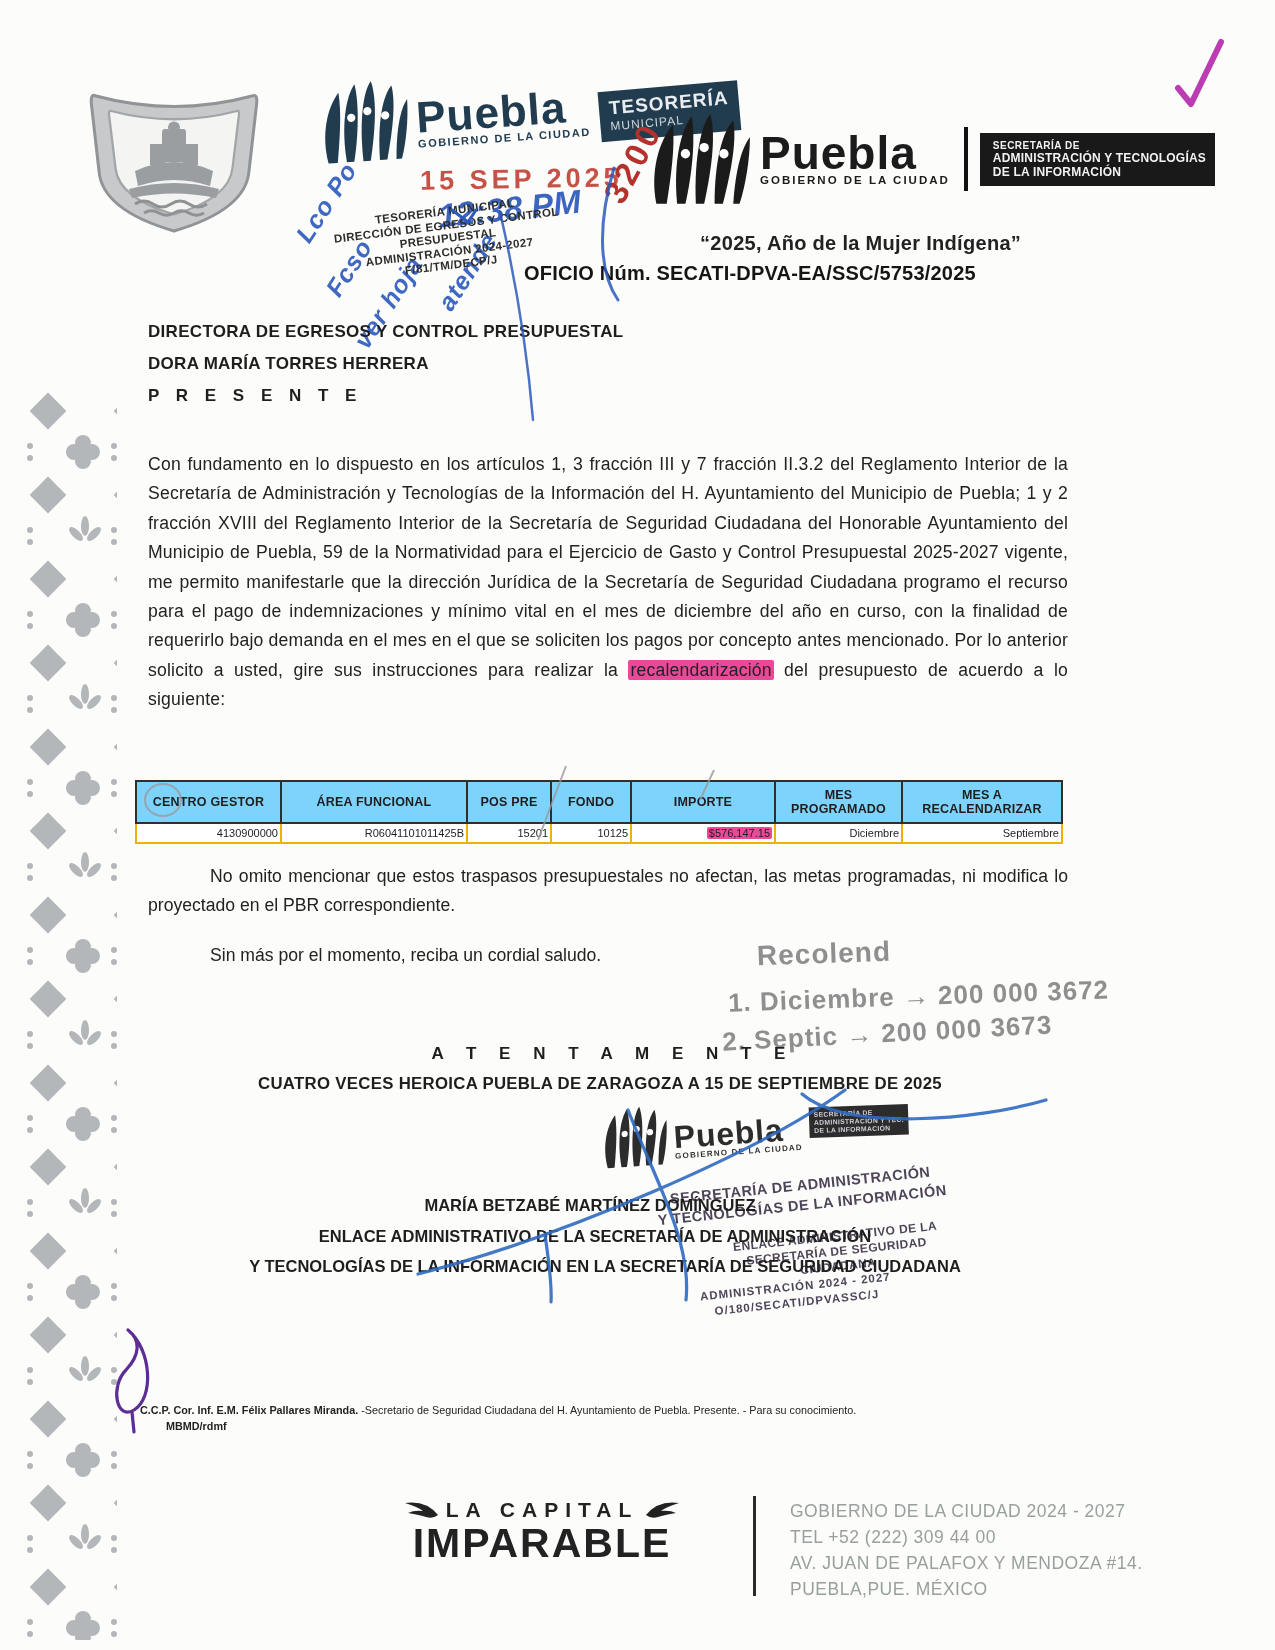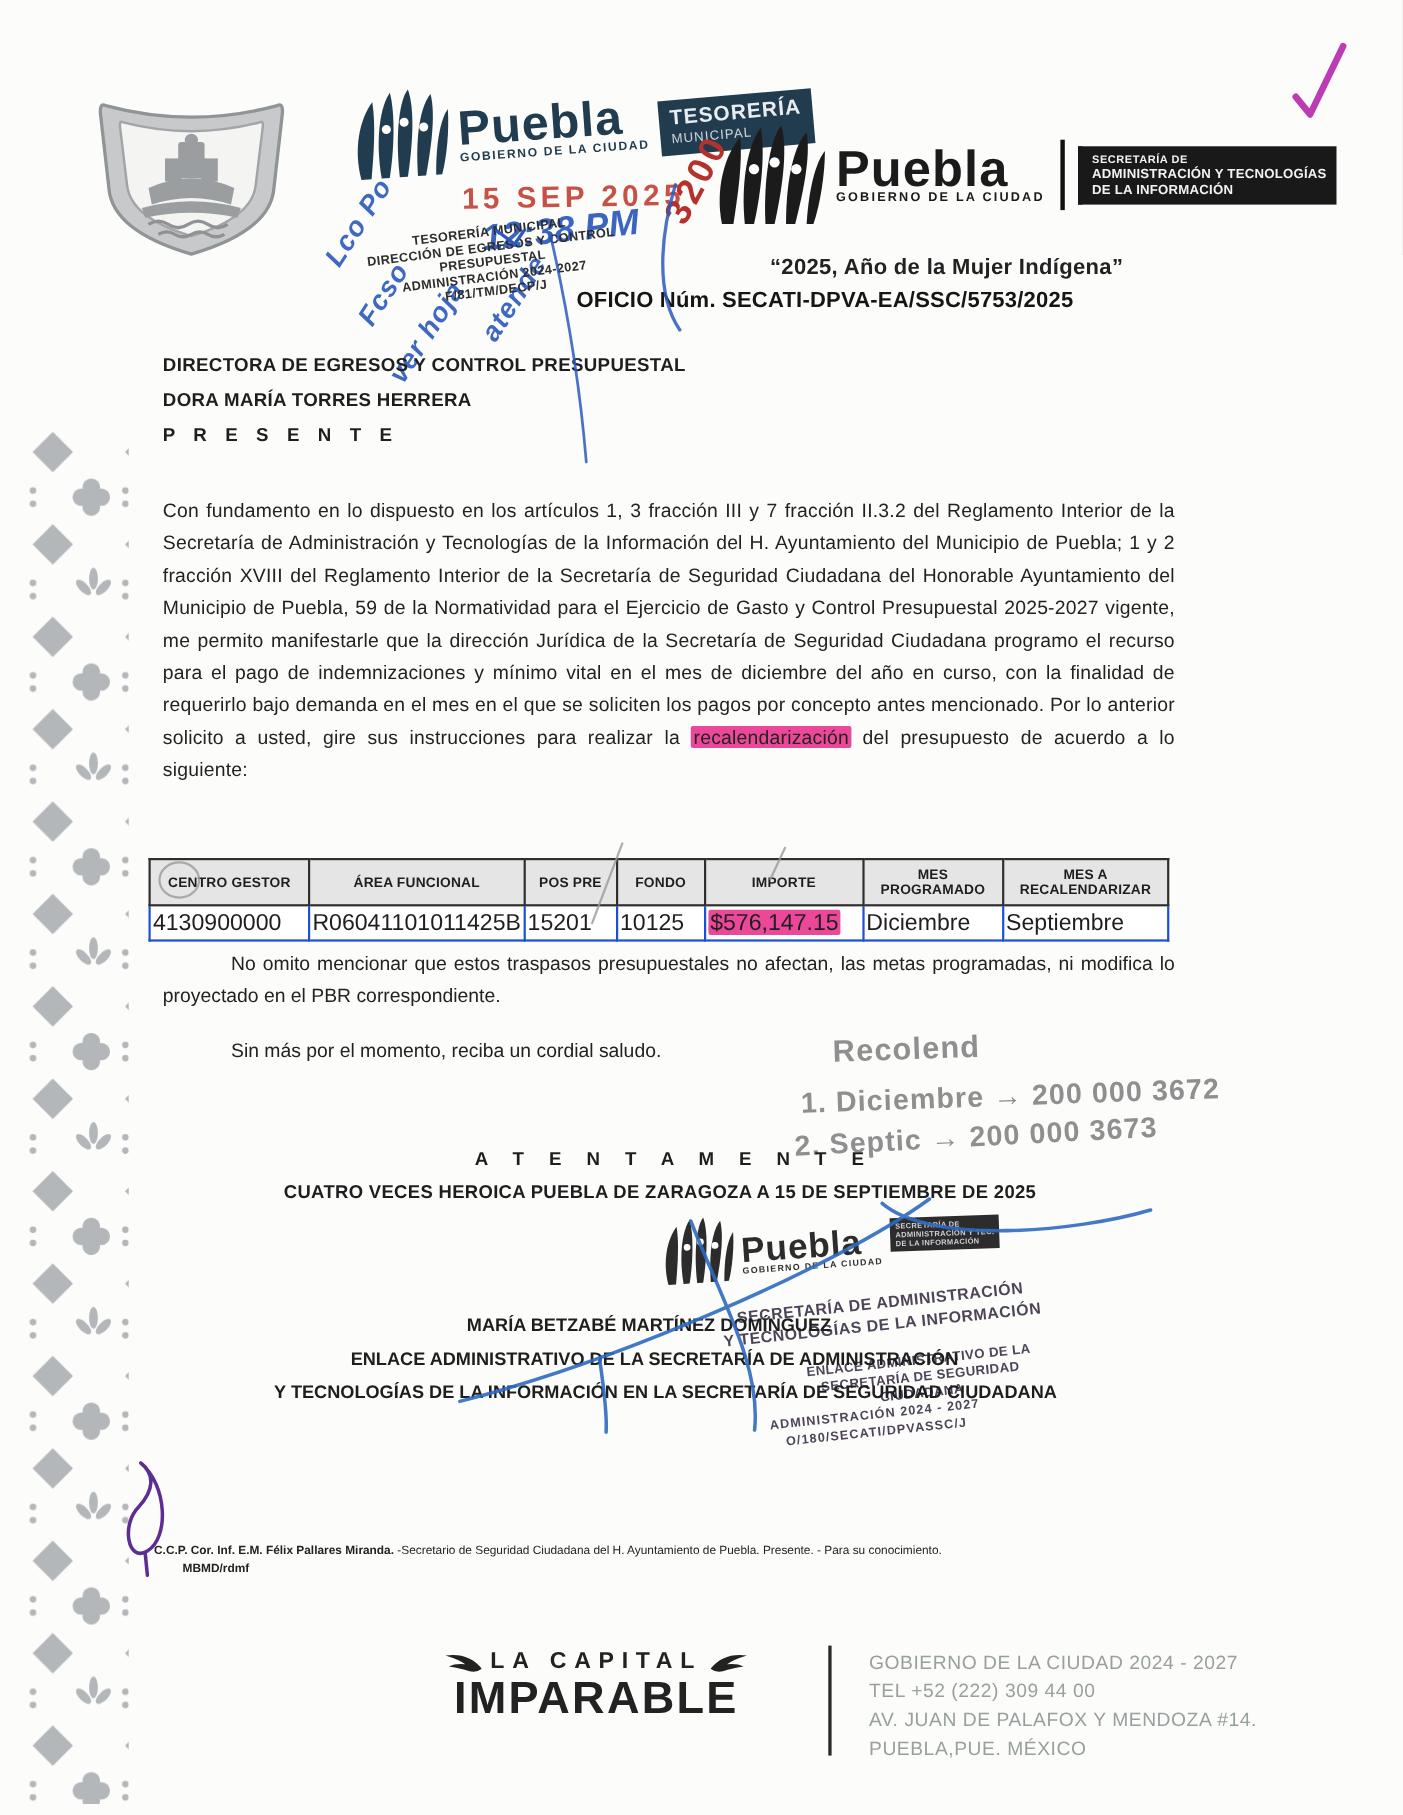--- a/index.html
+++ b/index.html
@@ -33,22 +33,22 @@
   .oficio{ left:524px; top:262px; font-size:20px; font-weight:bold; color:#151515; letter-spacing:.2px;}
   
   .addr{ left:148px; top:316px; font-weight:bold; font-size:17px; line-height:32px; letter-spacing:.3px;}
   .addr .pres{ letter-spacing:6px; }
   .body-p{ left:148px; top:450px; width:920px; font-size:17.6px; line-height:29.4px; text-align:justify; color:#222; letter-spacing:.2px;}
   .hl{ background:#ec4899; padding:0 2px; border-radius:2px;}
   .body-p2{ left:148px; top:862px; width:920px; font-size:17.6px; line-height:29.4px; text-align:justify; color:#222; text-indent:62px;}
   .closing{ left:210px; top:945px; font-size:17.6px; color:#222;}
   
   .doc-table{ left:135px; top:780px; width:928px; border-collapse:collapse; position:absolute;}
-  .doc-table th{ background:#e5e5e5; border:2px solid #2f2f2f; font-size:12.5px; padding:6px 2px; letter-spacing:.2px;}
-  .doc-table td{ background:#fff; border:2px solid #1d4ed8; font-size:21px; text-align:left; padding:3px 2px;}
+  .doc-table th{ background:#7dd3fc; border:2px solid #2f2f2f; font-size:12.5px; padding:6px 2px; letter-spacing:.2px;}
+  .doc-table td{ background:#fff; border:2px solid #eab308; font-size:11px; text-align:right; padding:3px 2px;}
   
   .pencil{ color:#8f8f8f; font-weight:600; letter-spacing:1px;}
   .pencil-title{ left:757px; top:938px; font-size:28px; transform:rotate(-2deg);}
   .pencil-l1{ left:728px; top:981px; font-size:26px; transform:rotate(-2deg);}
   .pencil-l2{ left:722px; top:1018px; font-size:26px; transform:rotate(-3deg);}
   
   .atentamente{ left:38px; top:1044px; width:1150px; text-align:center; font-weight:bold; font-size:17px; letter-spacing:9px;}
   .place-date{ left:0; top:1074px; width:1200px; text-align:center; font-weight:bold; font-size:16.8px; letter-spacing:.3px;}
   .sig-stamp-logo{ left:598px; top:1108px; transform:rotate(-4deg) scale(.8); transform-origin:left top; color:#1d1d1d; display:flex; align-items:center; opacity:.93;}
   .sig-stamp-box{ background:#1d1d1d; color:#cfc9d3; padding:4px 6px; margin-left:10px; transform:rotate(2deg);}
@@ -58,21 +58,21 @@
   .stamp-lines-b{ left:705px; top:1243px; width:260px; font-size:12px; line-height:15px; letter-spacing:.4px;}
   .stamp-lines-c{ left:685px; top:1290px; width:220px; font-size:11.5px; line-height:16px; letter-spacing:1px;}
   .sig-name{ left:0px; top:1196px; width:1180px; text-align:center; font-weight:bold; font-size:16.5px;}
   .sig-title1{ left:0px; top:1227px; width:1190px; text-align:center; font-weight:bold; font-size:16.5px;}
   .sig-title2{ left:0px; top:1257px; width:1210px; text-align:center; font-weight:bold; font-size:16.5px;}
   
   .ccp{ left:140px; top:1404px; font-size:10.8px; color:#222;}
   .ccp .b{ font-weight:bold; }
   .ccp-init{ left:140px; top:1420px; font-size:10.8px; font-weight:bold; color:#222;padding-left:26px;}
   .cap-logo{ left:392px; top:1498px; width:300px; text-align:center; color:#222;}
-  .cap-l1{ font-size:21px; font-weight:bold; letter-spacing:7px; display:flex; align-items:flex-end; justify-content:center; gap:8px;}
+  .cap-l1{ font-size:21px; font-weight:bold; letter-spacing:7px; display:flex; align-items:center; justify-content:center; gap:8px;}
   .cap-l2{ font-size:41px; font-weight:bold; letter-spacing:2px; font-stretch:condensed; margin-top:-2px;}
   .foot-bar{ left:753px; top:1496px; width:3px; height:100px; background:#2a2a2a;}
   .foot-info{ left:790px; top:1498px; font-size:17.5px; line-height:26px; color:#98a09e; letter-spacing:.5px;}
   svg.overlay{ position:absolute; left:0; top:0; pointer-events:none; }
 </style>
 </head>
 <body>
 
 <div class="paper">
 

